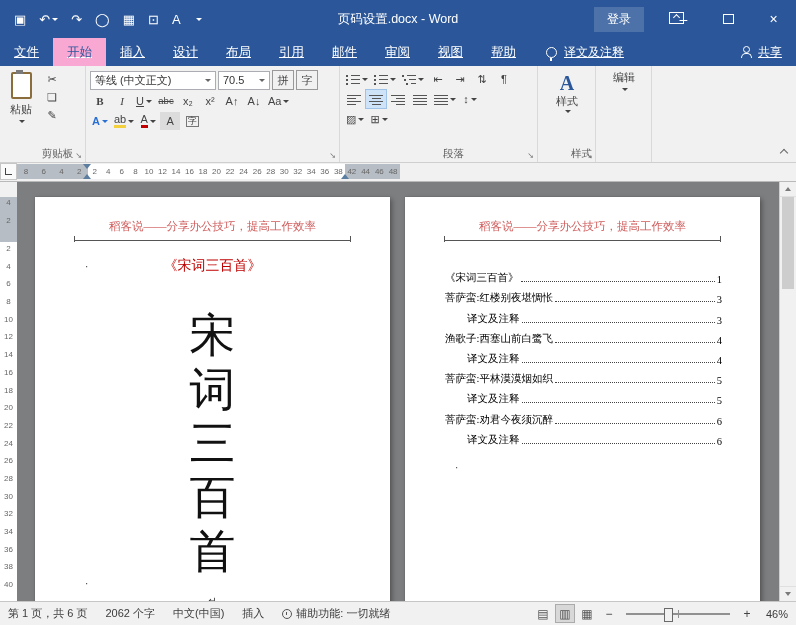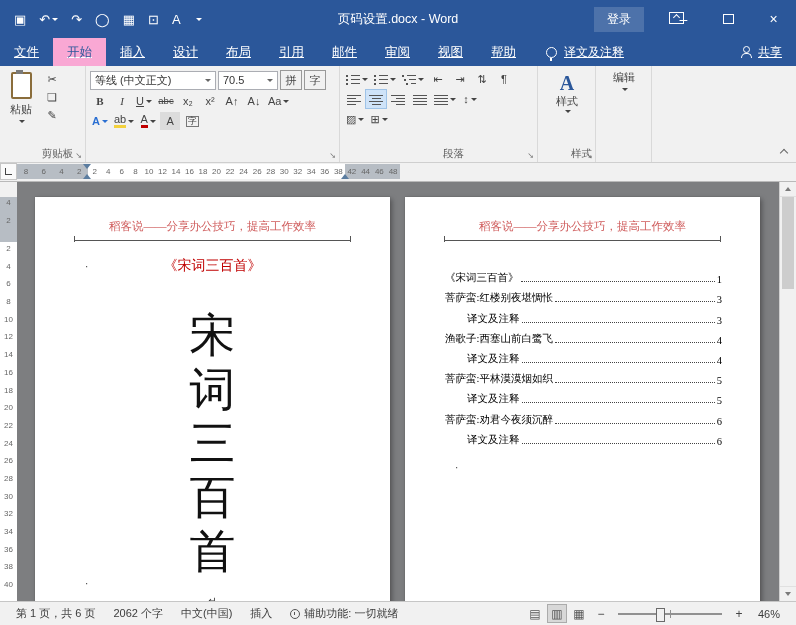--- a/index.html
+++ b/index.html
@@ -53,21 +53,21 @@
   .clip-ico::before{content:"";position:absolute;left:3px;top:-4px;width:7px;height:4px;background:#7a7a7a;}
   .paste-label{font-size:11px;}
   .clip-small{display:flex;flex-direction:column;gap:3px;padding-top:2px;}
   .clip-small .rbtn{height:15px;font-size:11px;}
   
   .g-font{width:254px;}
   .combo{height:19px;background:#fff;border:1px solid #abadb3;font-size:11px;display:flex;
          align-items:center;padding:0 4px;color:#333;cursor:pointer;box-sizing:border-box;white-space:nowrap;overflow:hidden;}
   .combo .caret{margin-left:auto;color:#666;}
   .combo-name{width:126px;}
-  .combo-size{width:60px;}
+  .combo-size{width:52px;}
   .fx{color:#2a6fd2;font-weight:bold;}
   .hl .gi{border-bottom:3px solid #f3d13d;}
   .fc .gi{border-bottom:3px solid #c00000;}
   .shade{background:#dcdcdc;}
   .enc .gi{border:1px solid #777;font-size:9px;padding:0 1px;}
   .b{font-weight:bold;font-family:"Liberation Serif",serif;}
   .i{font-style:italic;font-family:"Liberation Serif",serif;}
   .u{text-decoration:underline;}
   .strike{text-decoration:line-through;font-size:9.5px;}
   .boxed{border:1px solid #999;}
@@ -154,21 +154,21 @@
   
   .vscroll{position:absolute;right:0;top:0;bottom:0;width:16px;background:#f1f1f1;border-left:1px solid #d0d0d0;z-index:3;}
   .sarrow{height:14px;display:flex;align-items:center;justify-content:center;cursor:pointer;}
   .sarrow-up{border-bottom:1px solid #e0e0e0;}
   .sarrow-down{position:absolute;bottom:0;left:0;right:0;border-top:1px solid #e0e0e0;}
   .tri-up{width:0;height:0;border-left:3.5px solid transparent;border-right:3.5px solid transparent;border-bottom:4px solid #7a7a7a;}
   .tri-down{width:0;height:0;border-left:3.5px solid transparent;border-right:3.5px solid transparent;border-top:4px solid #7a7a7a;}
   .sthumb{position:absolute;top:15px;left:2px;right:2px;height:92px;background:#cdcdcd;cursor:pointer;}
   
   .statusbar{height:23px;background:#f1f1f1;border-top:1px solid #c6c6c6;display:flex;align-items:center;
-             flex:none;font-size:11px;color:#3b3b3b;padding:0 16px;gap:18px;}
+             flex:none;font-size:11px;color:#3b3b3b;padding:0 8px;gap:18px;}
   .st-item{display:flex;align-items:center;cursor:pointer;white-space:nowrap;}
   .a11y-ico{display:inline-block;width:8px;height:8px;border:1px solid #555;border-radius:50%;margin-right:4px;position:relative;}
   .a11y-ico::after{content:"";position:absolute;left:2.5px;top:2px;width:1.5px;height:3.5px;background:#555;}
   .st-right{margin-left:auto;display:flex;align-items:center;gap:6px;}
   .view-btn{width:18px;height:17px;display:flex;align-items:center;justify-content:center;
             font-size:12px;color:#555;cursor:pointer;}
   .view-btn.active{background:#d8d8d8;outline:1px solid #ababab;}
   .zbtn{width:14px;text-align:center;cursor:pointer;color:#444;font-size:12px;}
   .ztrack{width:104px;height:2px;background:#919191;position:relative;margin:0 4px;cursor:pointer;}
   .znotch{position:absolute;left:52px;top:-3px;width:1px;height:8px;background:#919191;}

